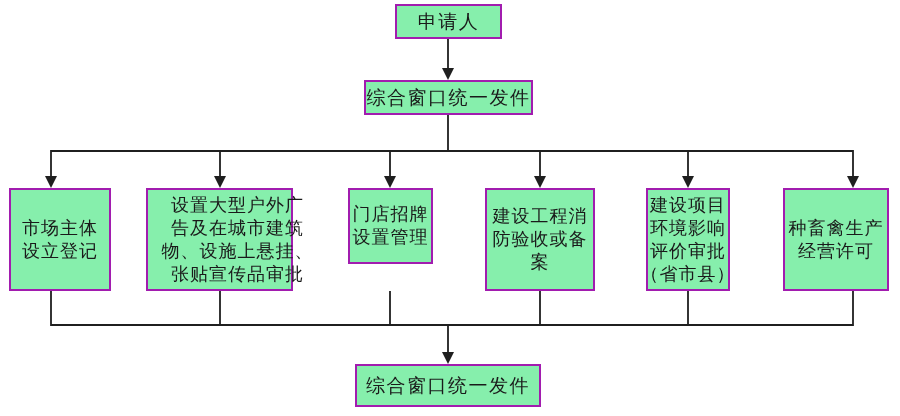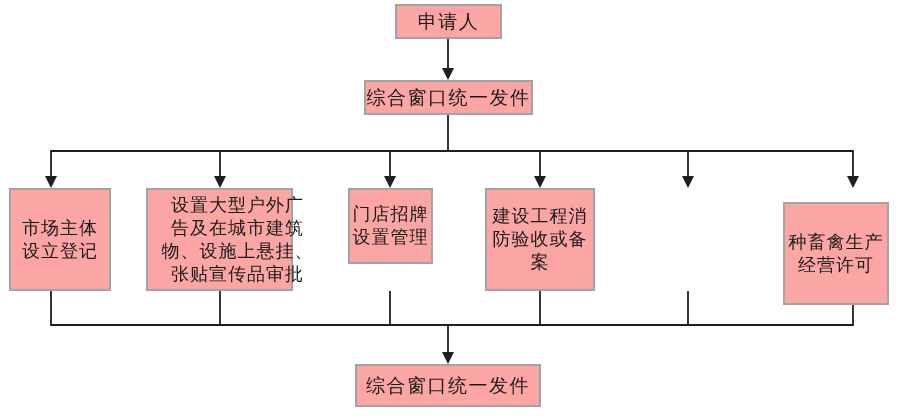--- a/index.html
+++ b/index.html
@@ -10,22 +10,22 @@
     font-family:"Liberation Serif","DejaVu Serif",serif;
     color:#1a1a1a;
     overflow:hidden;
   }
   .connectors{position:absolute;left:0;top:0;width:900px;height:416px;}
   .connectors line{stroke:#1f1f1f;stroke-width:1.8;}
   .connectors polygon{fill:#1f1f1f;stroke:none;}
   .node{
     position:absolute;
     box-sizing:border-box;
-    border:2px solid #a3a3a3;
-    background:#fca5a5;
+    border:2px solid #a21caf;
+    background:#86efac;
     display:flex;
     align-items:center;
     justify-content:center;
     text-align:center;
   }
   .node .lbl{
     white-space:pre;
     font-size:18px;
     line-height:23px;
     letter-spacing:1px;
@@ -108,22 +108,28 @@
     <span class="lbl">门店招牌
 设置管理</span>
   </div>
 
   <div class="node" style="left:485px;top:188px;width:110px;height:103px;text-align:center;">
     <span class="lbl">建设工程消
 防验收或备
 案</span>
   </div>
 
+  <div class="node" style="left:646px;top:188px;width:84px;height:103px;">
+    <span class="lbl">建设项目
+环境影响
+评价审批
+（省市县）</span>
+  </div>
 
-  <div class="node" style="left:783px;top:202px;width:106px;height:103px;">
+  <div class="node" style="left:783px;top:188px;width:106px;height:103px;">
     <span class="lbl">种畜禽生产
 经营许可</span>
   </div>
 
   <div class="node single" style="left:355px;top:364px;width:186px;height:43px;">
     <span class="lbl">综合窗口统一发件</span>
   </div>
 
 </div>
 

